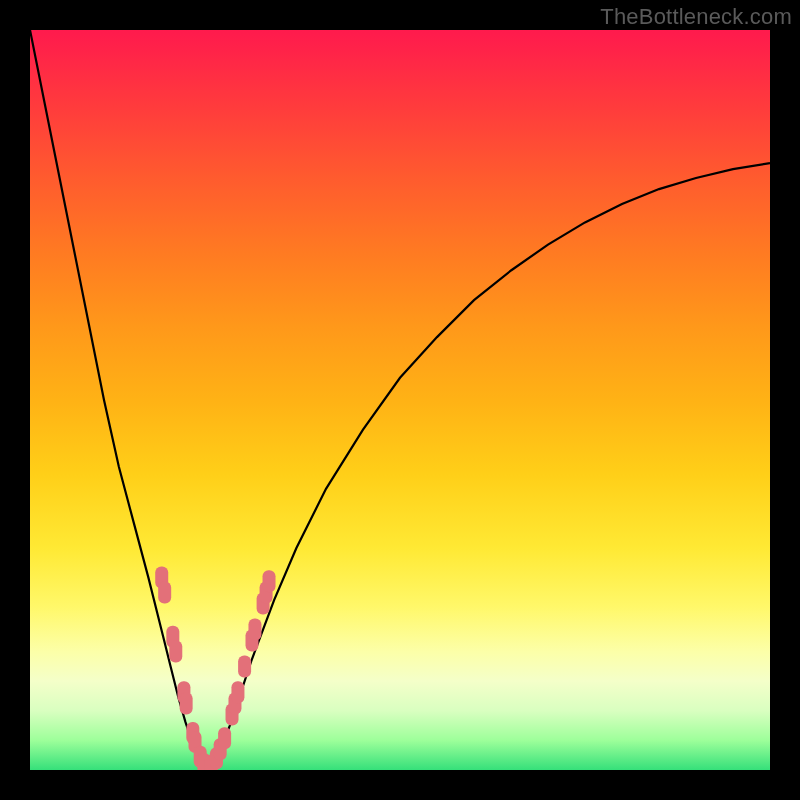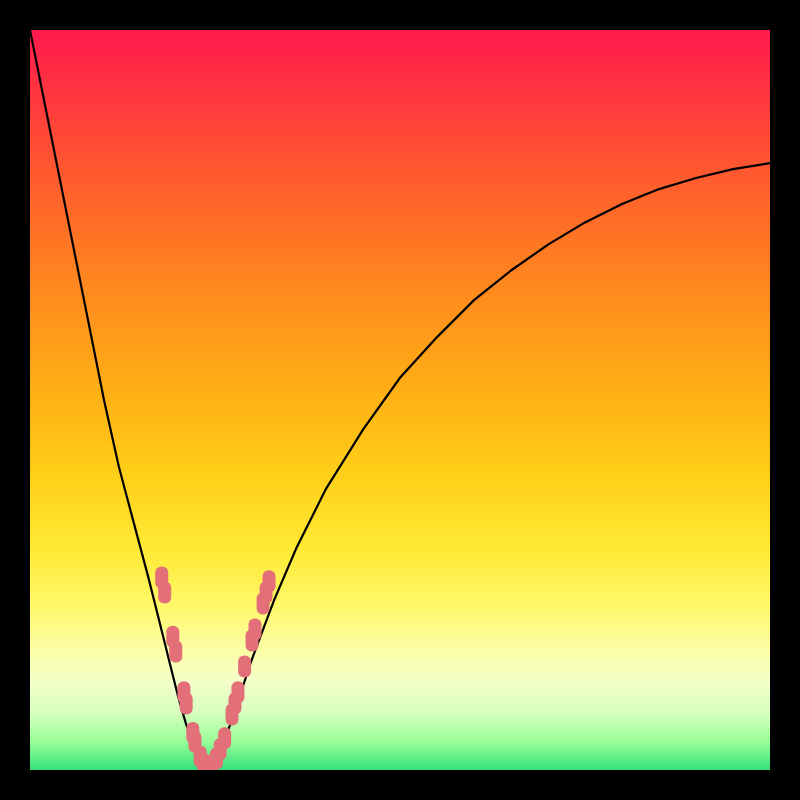--- a/index.html
+++ b/index.html
@@ -100,13 +100,14 @@
           <rect x="201.44" y="651.30" width="13" height="22" rx="6" class="marker"></rect>
           <rect x="208.10" y="625.40" width="13" height="22" rx="6" class="marker"></rect>
           <rect x="215.50" y="599.50" width="13" height="22" rx="6" class="marker"></rect>
           <rect x="218.46" y="588.40" width="13" height="22" rx="6" class="marker"></rect>
           <rect x="226.60" y="562.50" width="13" height="22" rx="6" class="marker"></rect>
           <rect x="229.56" y="551.40" width="13" height="22" rx="6" class="marker"></rect>
           <rect x="232.52" y="540.30" width="13" height="22" rx="6" class="marker"></rect>
         </g>
     </svg>
   </div>
+  <div class="watermark">TheBottleneck.com</div>
 </div>
 
 </body></html>

